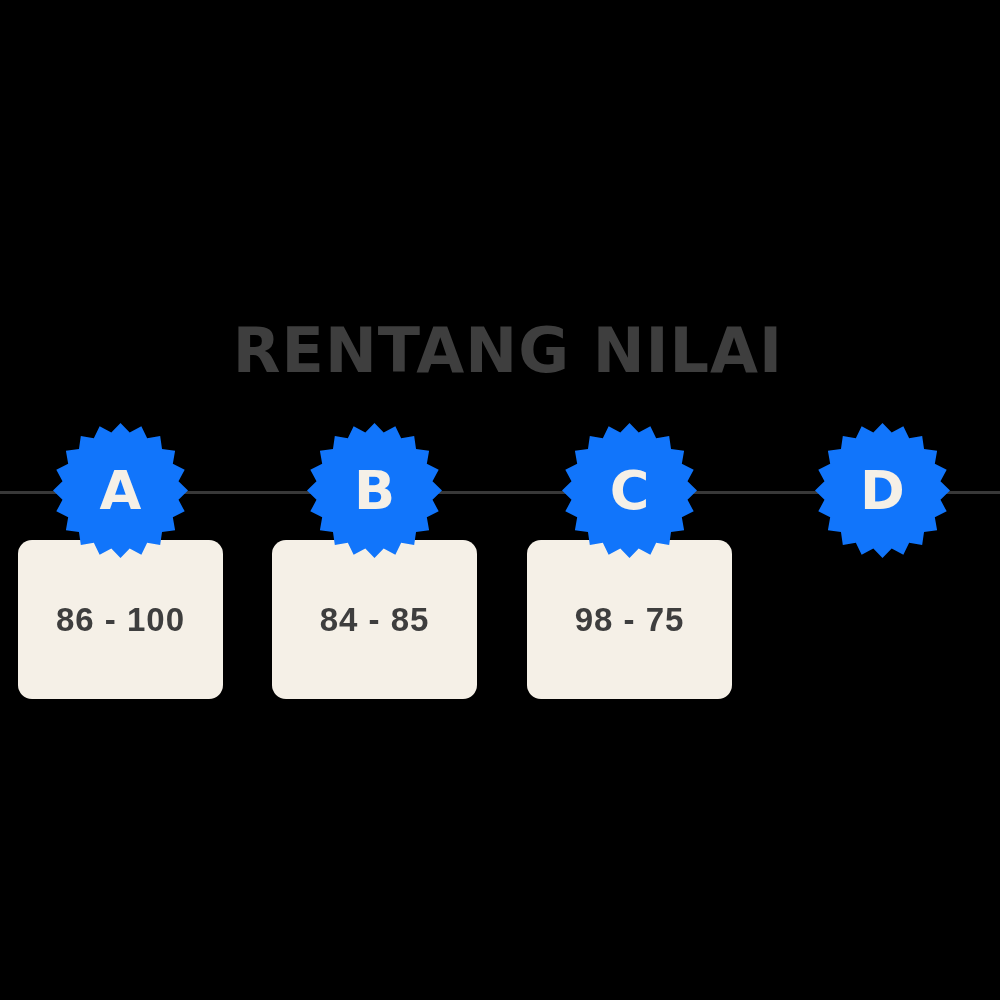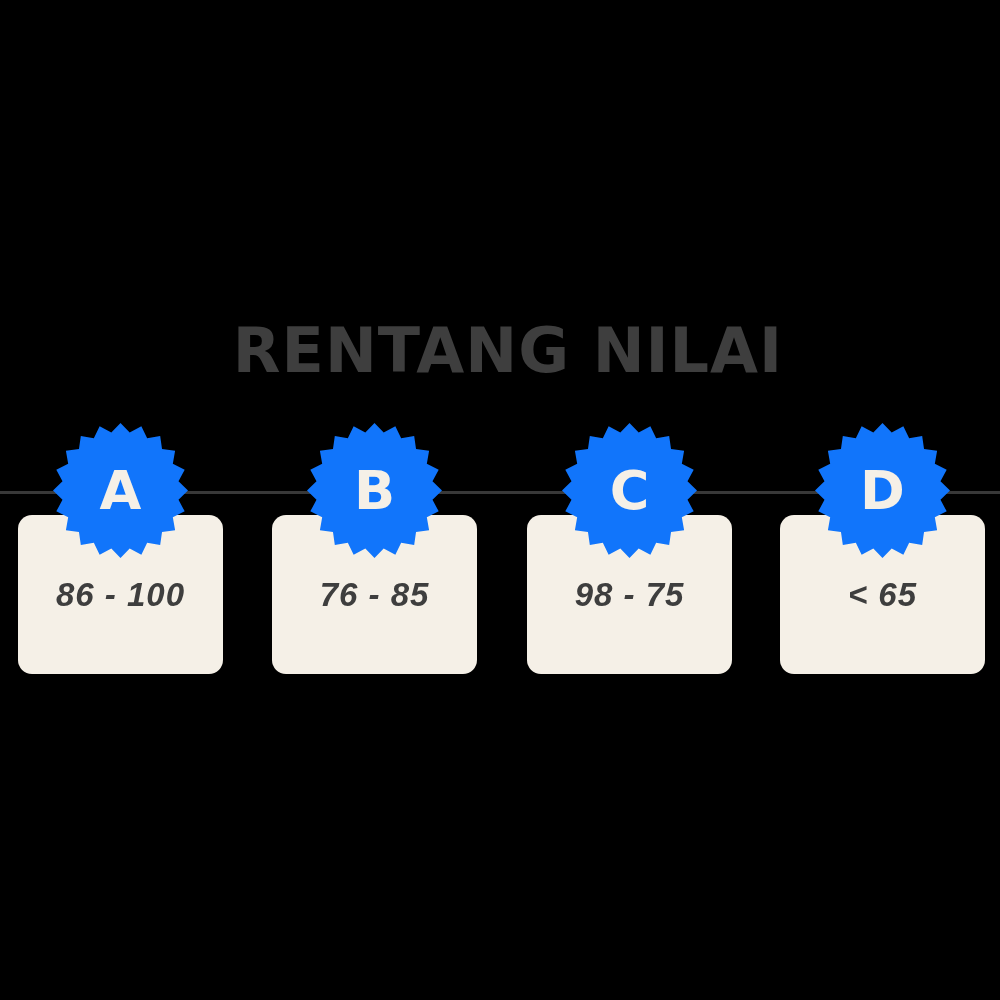--- a/index.html
+++ b/index.html
@@ -45,31 +45,30 @@
     width: 205px;
     height: 262px;
     z-index: 2;
   }
   .col-0 { left: 18px; }
   .col-1 { left: 272px; }
   .col-2 { left: 527px; }
   .col-3 { left: 780px; }
   .card {
     position: absolute;
-    top: 92px;
+    top: 117px;
     left: 0;
     width: 205px;
     height: 159px;
     background: #f5f0e7;
     border-radius: 14px;
     display: flex;
     align-items: center;
     justify-content: center;
     z-index: 2;
-    font-style: italic;
   }
   .range-text {
     font-weight: bold;
     font-size: 33px;
     letter-spacing: 1px;
     color: #3e3e3e;
   }
   .badge {
     position: absolute;
     top: 0;
@@ -117,21 +116,21 @@
     <div class="badge">
       <svg viewBox="0 0 100 100">
         <polygon points="50.00,0.00 56.80,7.04 65.45,2.45 69.75,11.24 79.39,9.55 80.76,19.24 90.45,20.61 88.76,30.25 97.55,34.55 92.96,43.20 100.00,50.00 92.96,56.80 97.55,65.45 88.76,69.75 90.45,79.39 80.76,80.76 79.39,90.45 69.75,88.76 65.45,97.55 56.80,92.96 50.00,100.00 43.20,92.96 34.55,97.55 30.25,88.76 20.61,90.45 19.24,80.76 9.55,79.39 11.24,69.75 2.45,65.45 7.04,56.80 0.00,50.00 7.04,43.20 2.45,34.55 11.24,30.25 9.55,20.61 19.24,19.24 20.61,9.55 30.25,11.24 34.55,2.45 43.20,7.04" fill="#1175fb"></polygon>
       </svg>
       <div class="badge-letter">A</div>
     </div>
   </div>
 
   <div class="col col-1">
     <div class="card">
-      <span class="range-text">76 - 85</span>
+      <span class="range-text">84 - 85</span>
     </div>
     <div class="badge">
       <svg viewBox="0 0 100 100">
         <polygon points="50.00,0.00 56.80,7.04 65.45,2.45 69.75,11.24 79.39,9.55 80.76,19.24 90.45,20.61 88.76,30.25 97.55,34.55 92.96,43.20 100.00,50.00 92.96,56.80 97.55,65.45 88.76,69.75 90.45,79.39 80.76,80.76 79.39,90.45 69.75,88.76 65.45,97.55 56.80,92.96 50.00,100.00 43.20,92.96 34.55,97.55 30.25,88.76 20.61,90.45 19.24,80.76 9.55,79.39 11.24,69.75 2.45,65.45 7.04,56.80 0.00,50.00 7.04,43.20 2.45,34.55 11.24,30.25 9.55,20.61 19.24,19.24 20.61,9.55 30.25,11.24 34.55,2.45 43.20,7.04" fill="#1175fb"></polygon>
       </svg>
       <div class="badge-letter">B</div>
     </div>
   </div>
 
   <div class="col col-2">
@@ -140,23 +139,20 @@
     </div>
     <div class="badge">
       <svg viewBox="0 0 100 100">
         <polygon points="50.00,0.00 56.80,7.04 65.45,2.45 69.75,11.24 79.39,9.55 80.76,19.24 90.45,20.61 88.76,30.25 97.55,34.55 92.96,43.20 100.00,50.00 92.96,56.80 97.55,65.45 88.76,69.75 90.45,79.39 80.76,80.76 79.39,90.45 69.75,88.76 65.45,97.55 56.80,92.96 50.00,100.00 43.20,92.96 34.55,97.55 30.25,88.76 20.61,90.45 19.24,80.76 9.55,79.39 11.24,69.75 2.45,65.45 7.04,56.80 0.00,50.00 7.04,43.20 2.45,34.55 11.24,30.25 9.55,20.61 19.24,19.24 20.61,9.55 30.25,11.24 34.55,2.45 43.20,7.04" fill="#1175fb"></polygon>
       </svg>
       <div class="badge-letter">C</div>
     </div>
   </div>
 
   <div class="col col-3">
-    <div class="card">
-      <span class="range-text">&lt; 65</span>
-    </div>
     <div class="badge">
       <svg viewBox="0 0 100 100">
         <polygon points="50.00,0.00 56.80,7.04 65.45,2.45 69.75,11.24 79.39,9.55 80.76,19.24 90.45,20.61 88.76,30.25 97.55,34.55 92.96,43.20 100.00,50.00 92.96,56.80 97.55,65.45 88.76,69.75 90.45,79.39 80.76,80.76 79.39,90.45 69.75,88.76 65.45,97.55 56.80,92.96 50.00,100.00 43.20,92.96 34.55,97.55 30.25,88.76 20.61,90.45 19.24,80.76 9.55,79.39 11.24,69.75 2.45,65.45 7.04,56.80 0.00,50.00 7.04,43.20 2.45,34.55 11.24,30.25 9.55,20.61 19.24,19.24 20.61,9.55 30.25,11.24 34.55,2.45 43.20,7.04" fill="#1175fb"></polygon>
       </svg>
       <div class="badge-letter">D</div>
     </div>
   </div>
 
 </div>
 

